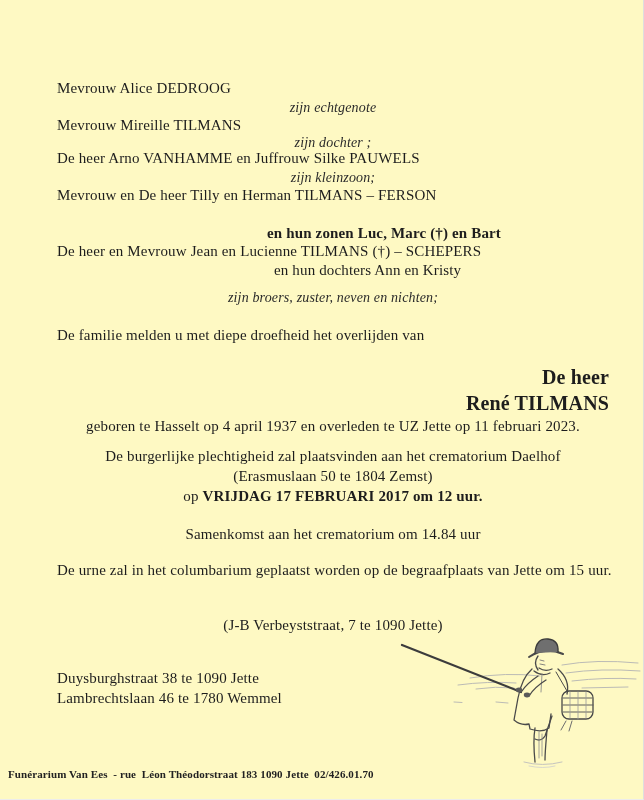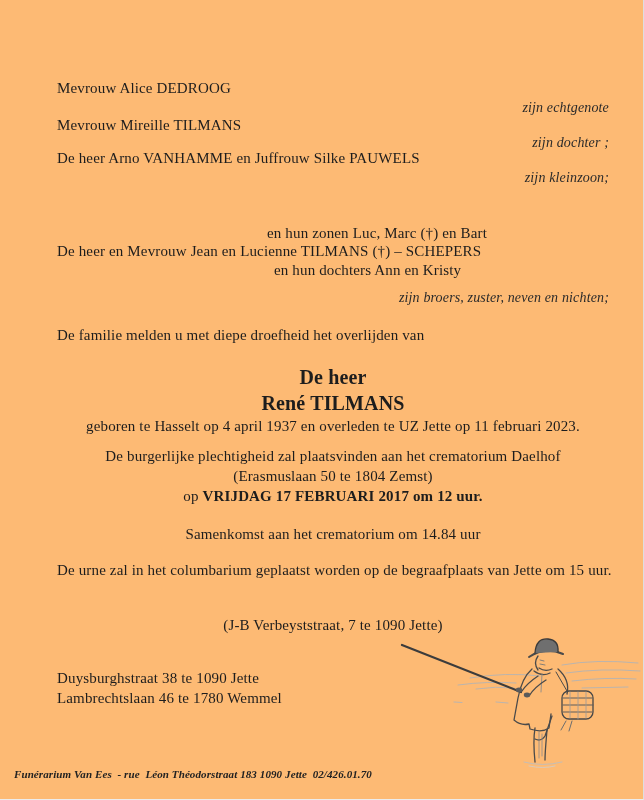--- a/index.html
+++ b/index.html
@@ -1,54 +1,53 @@
 <!DOCTYPE html>
 <html><head>
 <meta charset="utf-8">
 <style>
   html, body { margin: 0; padding: 0; background: #ffffff; }
   .page {
     position: relative;
     width: 644px;
     height: 800px;
-    background: #fdba74;
+    background: #fef9c3;
     font-family: "Liberation Serif", "DejaVu Serif", serif;
     color: #1d1d1d;
     overflow: hidden;
     box-sizing: border-box;
     border-right: 1px solid #dedede;
     border-bottom: 1px solid #ececec;
   }
   .ln {
     position: absolute;
     left: 57px;
     right: 34px;
     font-size: 15px;
     line-height: 17px;
     letter-spacing: 0.15px;
     white-space: pre;
   }
   .rel {
-    text-align: right;
+    text-align: center;
     font-style: italic;
     font-size: 14px;
     color: #2a2a2a;
   }
-  .indent { left: 267px; right: auto; }
+  .indent { left: 267px; right: auto; font-weight: bold; }
   .indent2 { left: 274px; right: auto; }
   .center { text-align: center; white-space: pre-wrap; }
-  .title { font-weight: bold; font-size: 20px; line-height: 22px; }
+  .title { font-weight: bold; font-size: 20px; line-height: 22px; text-align: right; }
   .bold { font-weight: bold; }
   .footer {
     position: absolute;
-    left: 14px;
+    left: 8px;
     top: 768px;
     font-size: 11px;
     font-weight: bold;
-    font-style: italic;
     letter-spacing: 0.1px;
     white-space: pre;
     color: #222;
     text-align: right;
   }
   .illustration {
     position: absolute;
     left: 396px;
     top: 632px;
     width: 248px;
@@ -62,20 +61,21 @@
 
   <div class="ln" style="top:80px">Mevrouw Alice DEDROOG</div>
   <div class="ln rel" style="top:99px">zijn echtgenote</div>
 
   <div class="ln" style="top:117px">Mevrouw Mireille TILMANS</div>
   <div class="ln rel" style="top:134px">zijn dochter ;</div>
 
   <div class="ln" style="top:150px">De heer Arno VANHAMME en Juffrouw Silke PAUWELS</div>
   <div class="ln rel" style="top:169px">zijn kleinzoon;</div>
 
+  <div class="ln" style="top:187px">Mevrouw en De heer Tilly en Herman TILMANS – FERSON</div>
   <div class="ln indent" style="top:225px">en hun zonen Luc, Marc (†) en Bart</div>
   <div class="ln" style="top:243px">De heer en Mevrouw Jean en Lucienne TILMANS (†) – SCHEPERS</div>
   <div class="ln indent2" style="top:262px">en hun dochters Ann en Kristy</div>
 
   <div class="ln rel" style="top:289px">zijn broers, zuster, neven en nichten;</div>
 
   <div class="ln" style="top:327px">De familie melden u met diepe droefheid het overlijden van</div>
 
   <div class="ln center title" style="top:366px">De heer</div>
   <div class="ln center title" style="top:392px">René TILMANS</div>

